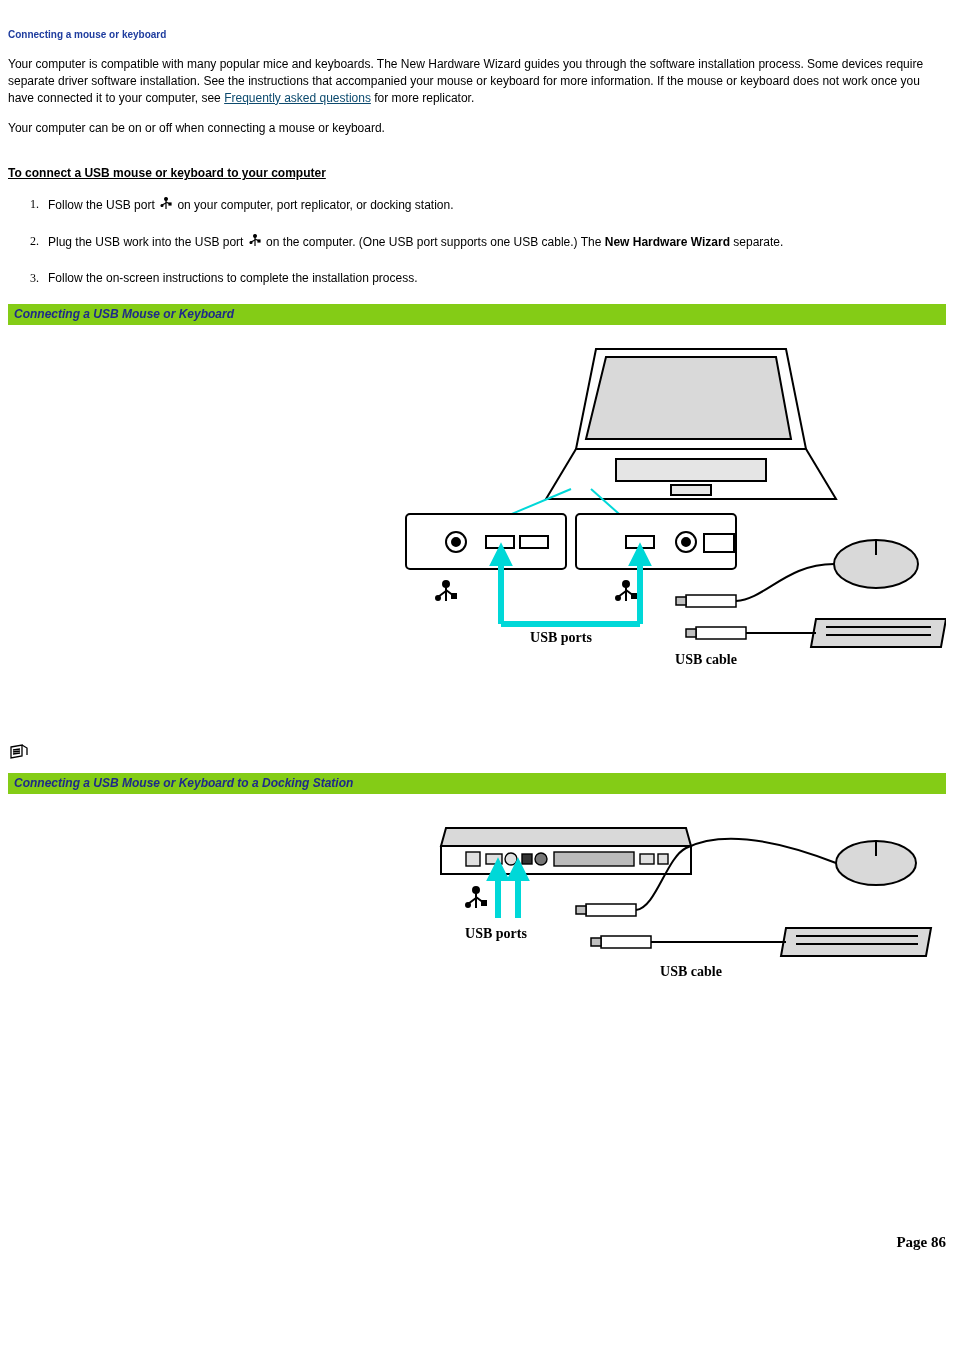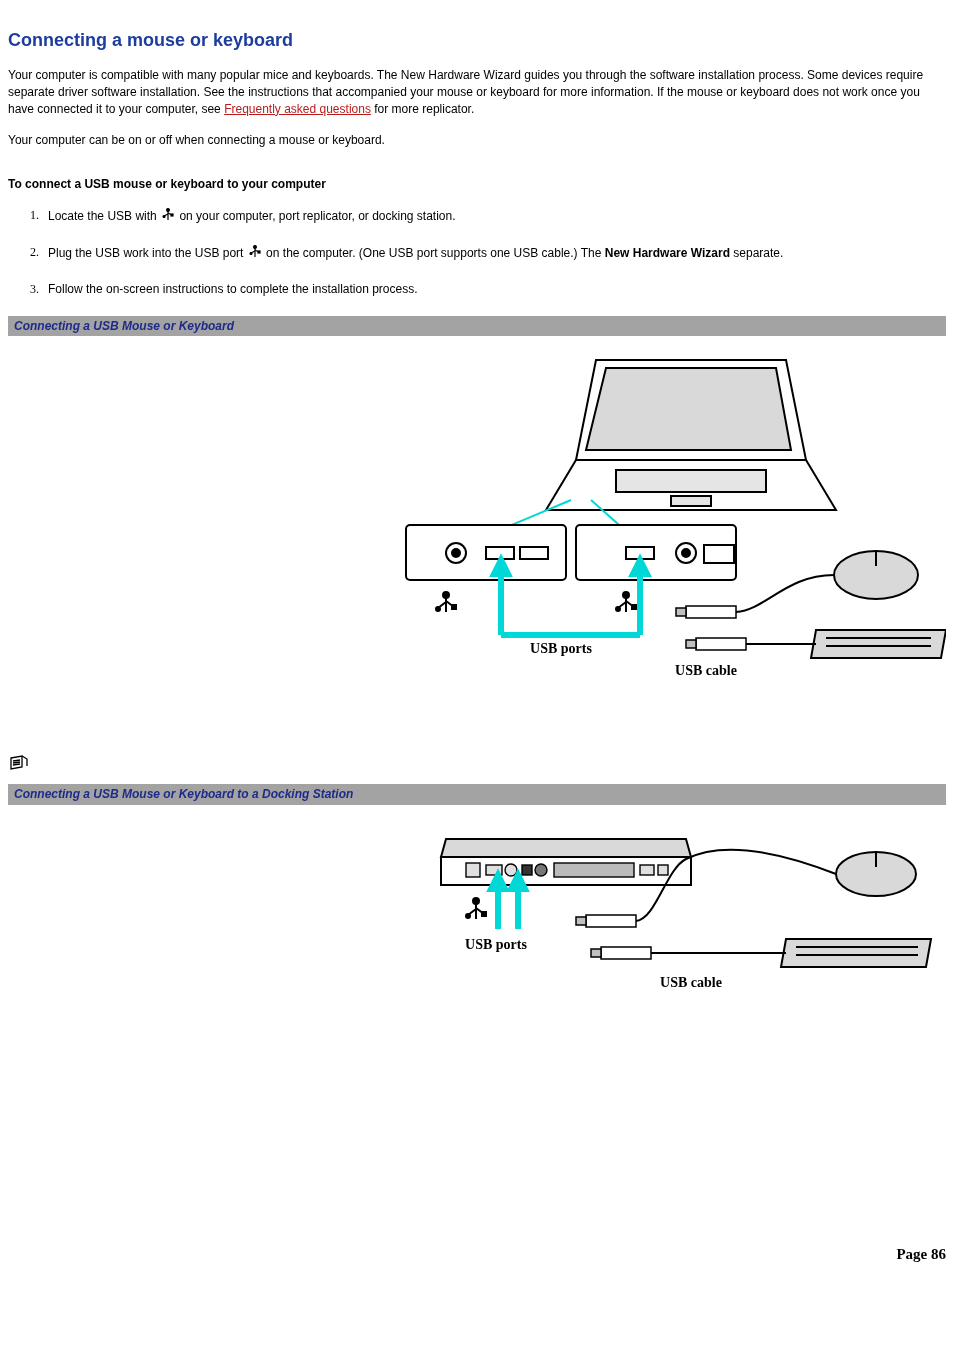--- a/index.html
+++ b/index.html
@@ -7,27 +7,27 @@
     font-size: 12px;
     color: #000;
     margin: 0;
     padding: 8px;
     width: 954px;
     box-sizing: border-box;
     line-height: 1.4;
   }
   h1.section-title {
     color: #1e3c9e;
-    font-size: 18px;
+    font-size: 10px;
     font-weight: bold;
     margin: 20px 0 14px 0;
   }
   p { margin: 0 0 14px 0; }
-  a { color: #b91c1c; text-decoration: underline; }
-  .bold { font-weight: bold; }
+  a { color: #0c4a6e; text-decoration: underline; }
+  .bold { font-weight: bold; text-decoration: underline; }
   ol.steps {
     list-style: none;
     padding: 0;
     margin: 0 0 8px 0;
   }
   ol.steps li {
     display: flex;
     margin: 0 0 18px 0;
     align-items: flex-start;
   }
@@ -40,21 +40,21 @@
     padding-left: 22px;
     box-sizing: border-box;
   }
   ol.steps .txt { flex: 1; }
   .usb-icon {
     display: inline-block;
     vertical-align: middle;
     margin: 0 2px;
   }
   .caption-bar {
-    background: #a3a3a3;
+    background: #84cc16;
     color: #1e2a8a;
     font-weight: bold;
     font-style: italic;
     font-size: 12px;
     padding: 2px 6px;
     margin: 0;
   }
   .figure-slot {
     padding: 14px 0 20px 0;
     text-align: right;
@@ -91,21 +91,21 @@
 </p>
 
 <p>Your computer can be on or off when connecting a mouse or keyboard.</p>
 
 <p class="bold" style="margin-top:28px;">To connect a USB mouse or keyboard to your computer</p>
 
 <ol class="steps">
   <li>
     <span class="num">1.</span>
     <span class="txt">
-      <span>Locate the USB with </span>
+      <span>Follow the USB port </span>
       <span class="usb-icon">
         <svg width="12" height="14" viewBox="0 0 12 14">
             <g stroke="#000" stroke-width="1.2" fill="none">
               <circle cx="6" cy="3" r="1.4" fill="#000"></circle>
               <line x1="6" y1="4" x2="6" y2="13"></line>
               <path d="M6 7 L2 9 M6 6 L10 8"></path>
               <circle cx="2" cy="9.5" r="1" fill="#000"></circle>
               <rect x="9" y="7" width="2" height="2" fill="#000"></rect>
             </g>
           </svg>

